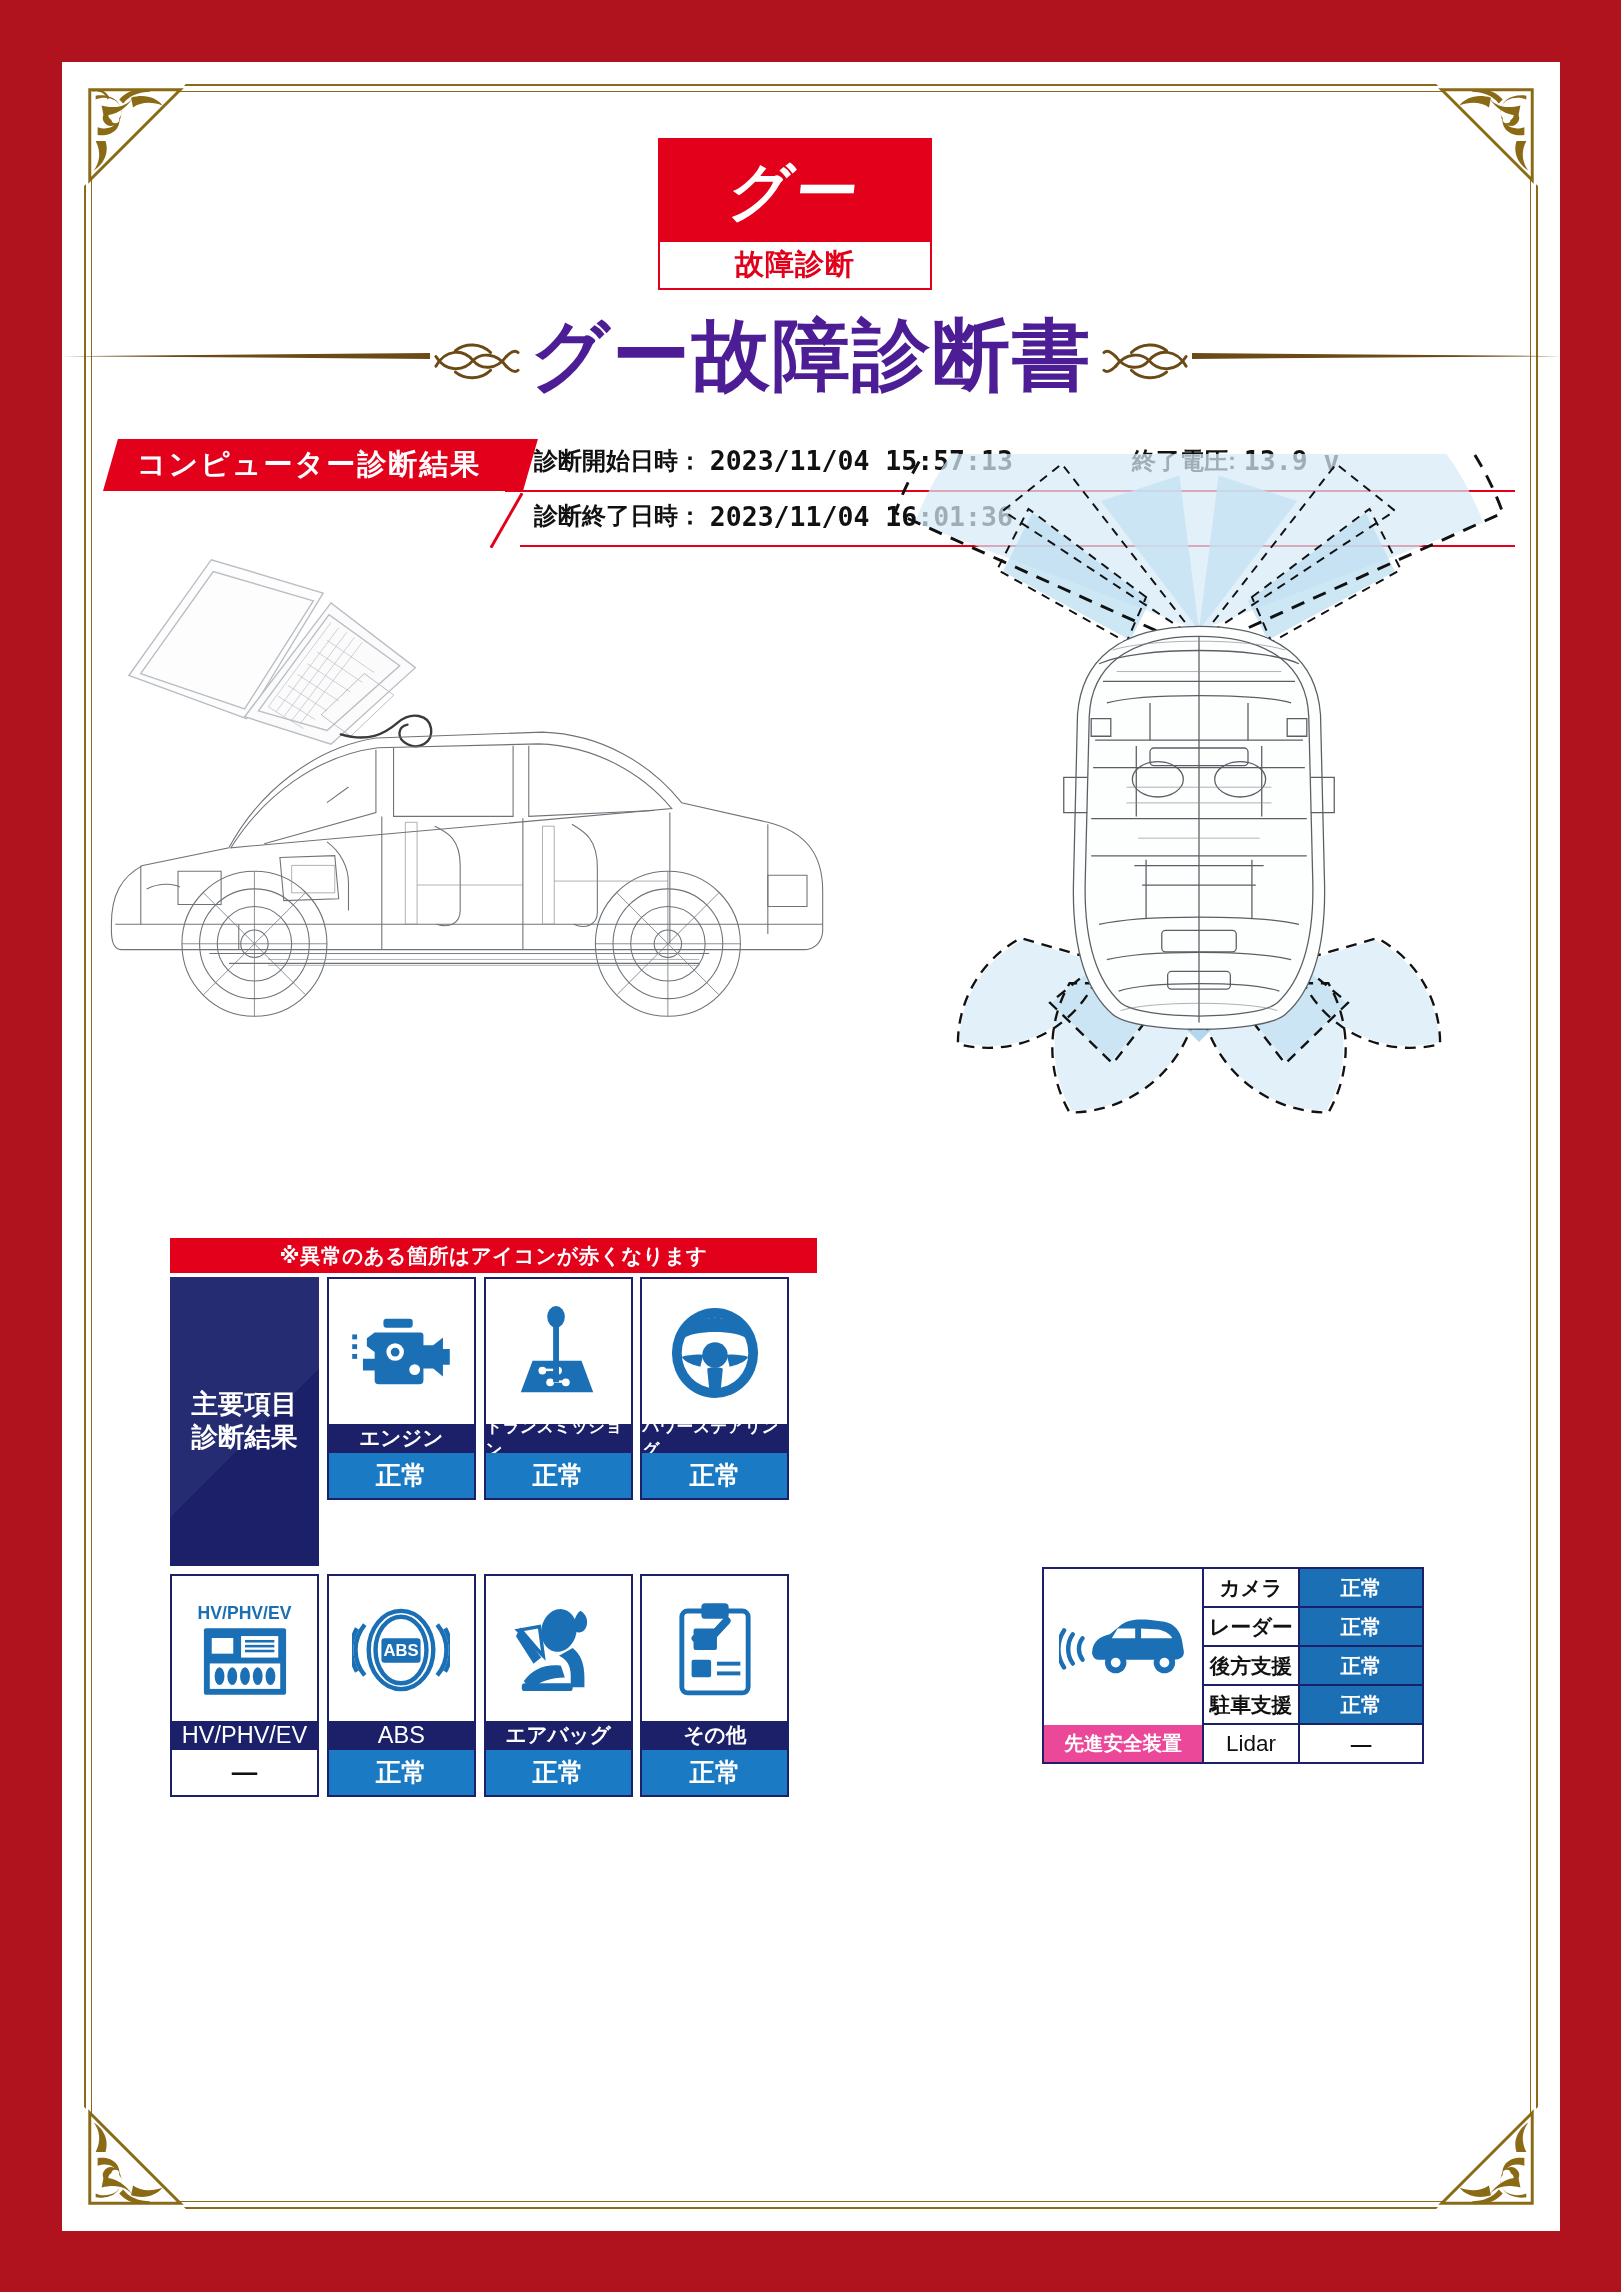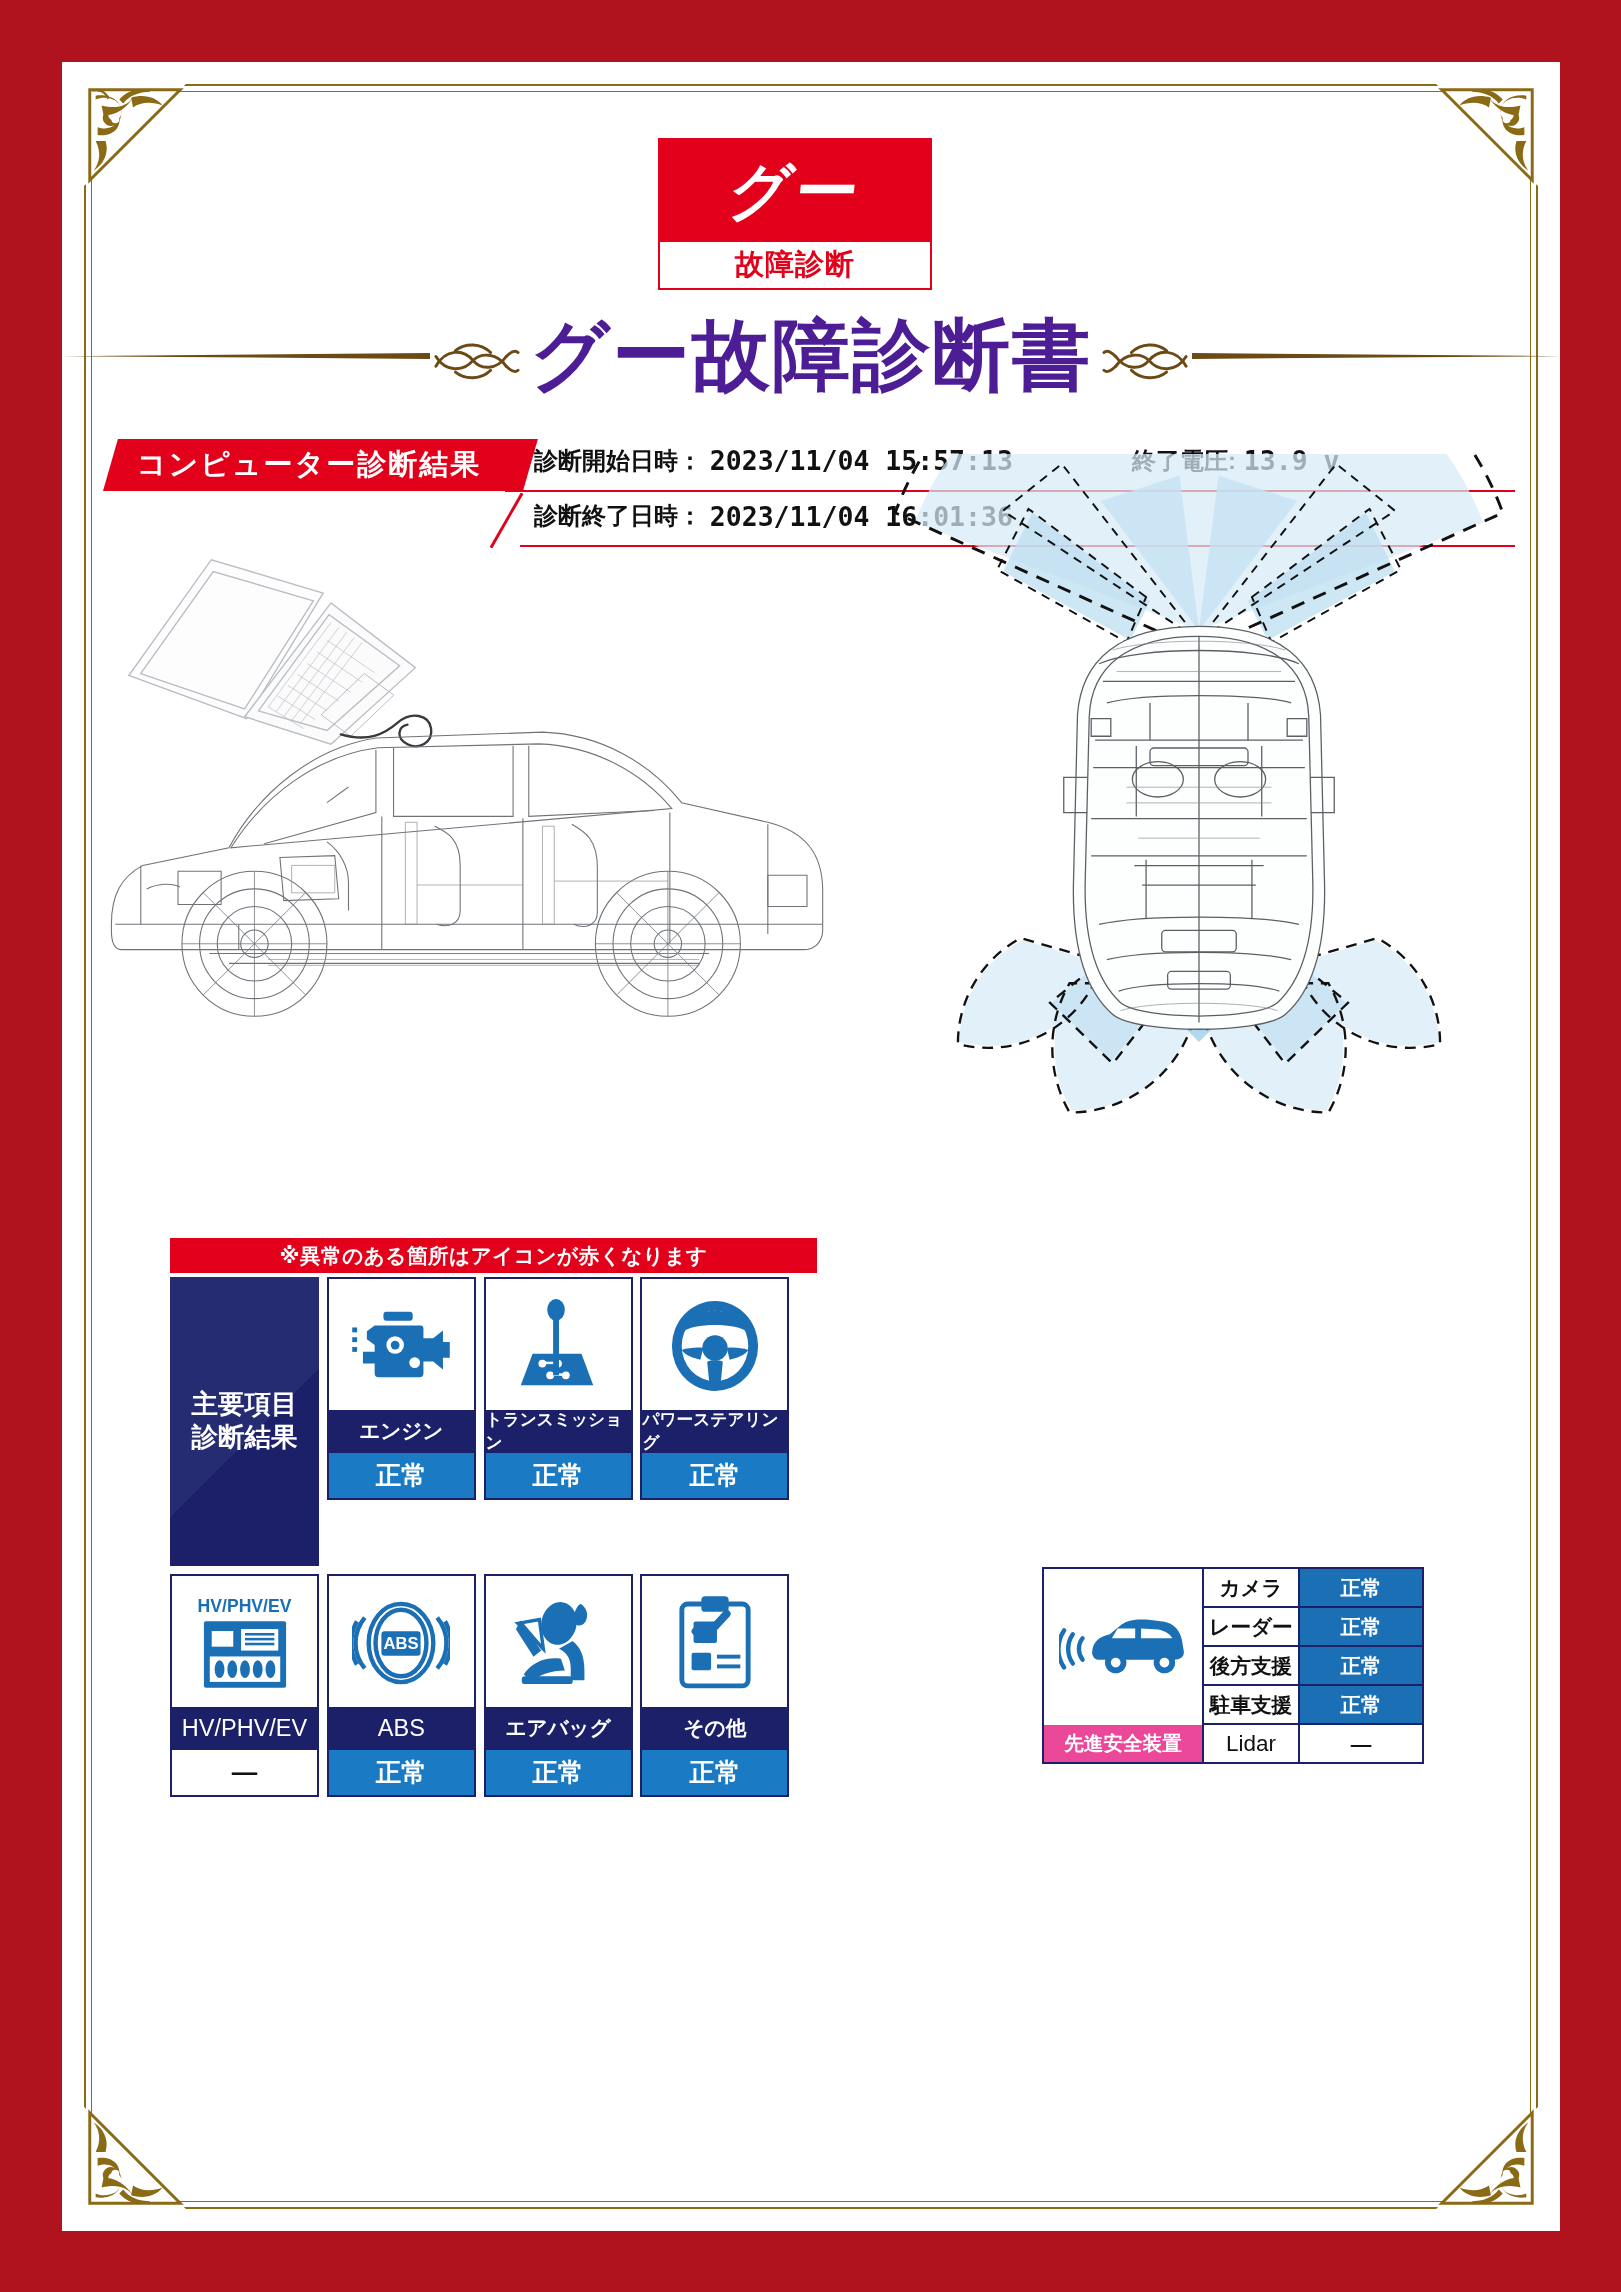--- a/index.html
+++ b/index.html
@@ -135,21 +135,21 @@
   .card{
     width:149px;height:223px;
     border:2px solid #1B2068;box-sizing:border-box;
     background:#fff;display:flex;flex-direction:column;
   }
   .card-icon{flex:1;display:flex;align-items:center;justify-content:center;
              flex-direction:column;padding-top:3.9px;}
   .card-icon svg{display:block;}
   .card-icon-toplabel{font-size:17.6px;font-weight:bold;color:#1B6FB5;letter-spacing:0px;margin-bottom:2px;}
   .card-label{
-    height:43px;background:#1B2068;color:#fff;
+    height:29px;background:#1B2068;color:#fff;
     display:flex;align-items:center;justify-content:center;
     font-size:20.6px;font-weight:bold;
   }
   .card-label.small{font-size:16.7px;}
   .card-label.lat{font-family:"Liberation Sans",sans-serif;font-weight:normal;font-size:23.5px;}
   .card-status{
     height:45px;background:#1B7AC4;color:#fff;
     display:flex;align-items:center;justify-content:center;
     font-size:25.5px;font-weight:bold;
   }

